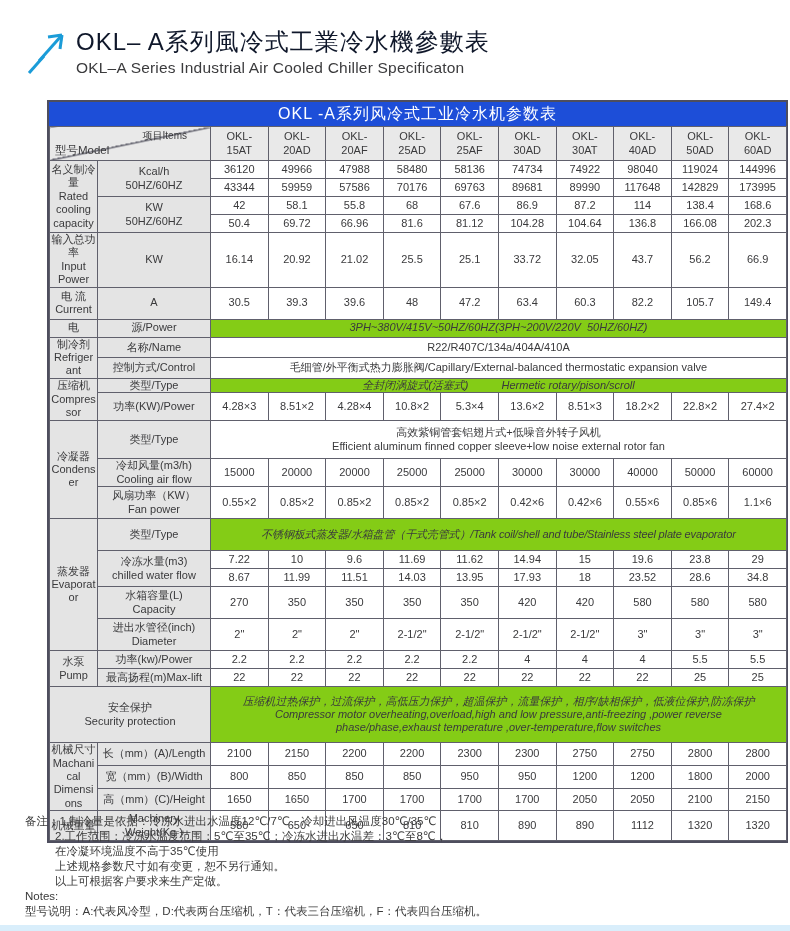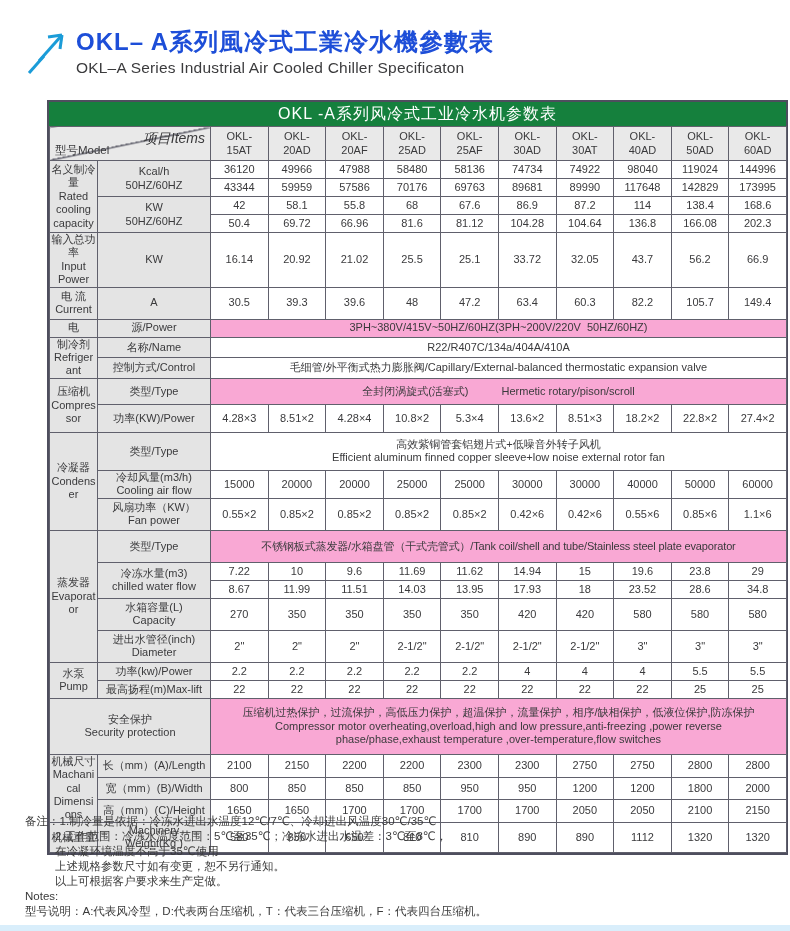--- a/index.html
+++ b/index.html
@@ -5,44 +5,44 @@
   html,body{margin:0;padding:0;}
   body{
     width:790px;height:931px;position:relative;overflow:hidden;
     background:#ffffff;color:#3a3a3c;
     font-family:"Liberation Sans","DejaVu Sans",sans-serif;
   }
   
   .header-block{position:absolute;top:28px;left:24px;display:flex;align-items:flex-start;}
   .arrow-wrap{width:44px;height:48px;flex:0 0 44px;}
   .titles{margin-left:8px;}
-  .title-zh{font-size:24px;font-weight:bold;color:#1d4ed8;letter-spacing:1px;line-height:1.2;}
+  .title-zh{font-size:24px;font-weight:normal;color:#0f172a;letter-spacing:1px;line-height:1.2;}
   .title-en{font-size:15.5px;color:#3b3b3d;margin-top:2px;letter-spacing:0.2px;}
   
   .table-wrap{position:absolute;top:100px;left:47px;width:737px;border:2px solid #4e4e5e;background:#fff;}
   .table-title{color:#fff;text-align:center;font-size:16px;height:24px;line-height:24px;letter-spacing:1px;}
   table.spec{border-collapse:collapse;table-layout:fixed;width:100%;}
   table.spec td{
     border:1px solid #60606c;text-align:center;vertical-align:middle;
     font-size:11px;line-height:1.22;padding:0 1px;white-space:pre-wrap;word-break:break-word;
   }
   td.lab{background:#e4e4e4;}
   td.mod{background:#e9e9e9;font-size:11.5px;}
   td.val{background:#ffffff;}
-  td.sg{background:#f9a8d4;}
+  td.sg{background:#84cc16;font-style:italic;}
   td.sw{background:#ffffff;}
   td.tight{font-size:10px;letter-spacing:-0.15px;}
   td.corner{
     position:relative;padding:0;
     background:
       linear-gradient(to bottom right,transparent calc(50% - 1px),#60606c calc(50% - 1px),#60606c calc(50% + 0px),transparent calc(50% + 1px)),
       #e9e9e9;
   }
   .c-model{position:absolute;left:5px;bottom:3px;font-size:11.5px;}
-  .c-items{position:absolute;right:5px;top:3px;font-size:14px;font-style:italic;}
+  .c-items{position:absolute;right:23px;top:3px;font-size:10px;}
   
   .notes{position:absolute;top:814px;left:25px;width:740px;font-size:11.5px;line-height:15px;color:#3a3a3a;}
   .note-line{white-space:pre-wrap;}
   .note-line.indent{padding-left:30px;}
   
   .bottom-bar{position:absolute;left:0;right:0;bottom:0;height:6px;}
 </style>
 </head>
 <body>
 
@@ -55,21 +55,21 @@
       <path d="M38 7 L36 21" stroke="#1b9cd8" stroke-width="3" fill="none" stroke-linecap="butt"></path>
     </svg>
   </div>
   <div class="titles">
     <div class="title-zh">OKL– A系列風冷式工業冷水機參數表</div>
     <div class="title-en">OKL–A Series Industrial Air Cooled Chiller Specificaton</div>
   </div>
 </div>
 
 <div class="table-wrap">
-  <div class="table-title" style="background: #15803d;">OKL -A系列风冷式工业冷水机参数表</div>
+  <div class="table-title" style="background: #1d4ed8;">OKL -A系列风冷式工业冷水机参数表</div>
   <table class="spec">
     <colgroup>
       <col style="width:48px">
         <col style="width:113px">
       <col style="width:57.6px">
         <col style="width:57.6px">
         <col style="width:57.6px">
         <col style="width:57.6px">
         <col style="width:57.6px">
       <col style="width:57.6px">
@@ -196,21 +196,21 @@
         <tr style="height: 18px;">
           <td rowspan="2" class="lab">制冷剂
 Refrigerant</td>
           <td class="lab">名称/Name</td>
           <td colspan="10" class="sw">R22/R407C/134a/404A/410A</td>
         </tr>
         <tr style="height: 18px;">
           <td class="lab">控制方式/Control</td>
           <td colspan="10" class="sw">毛细管/外平衡式热力膨胀阀/Capillary/External-balanced thermostatic expansion valve</td>
         </tr>
-        <tr style="height: 26px;">
+        <tr style="height: 14px;">
           <td rowspan="2" class="lab">压缩机
 Compressor</td>
           <td class="lab">类型/Type</td>
           <td colspan="10" class="sg">全封闭涡旋式(活塞式)　　　Hermetic rotary/pison/scroll</td>
         </tr>
         <tr style="height: 28px;">
           <td class="lab">功率(KW)/Power</td>
           <td class="val">4.28×3</td>
           <td class="val">8.51×2</td>
           <td class="val">4.28×4</td>

